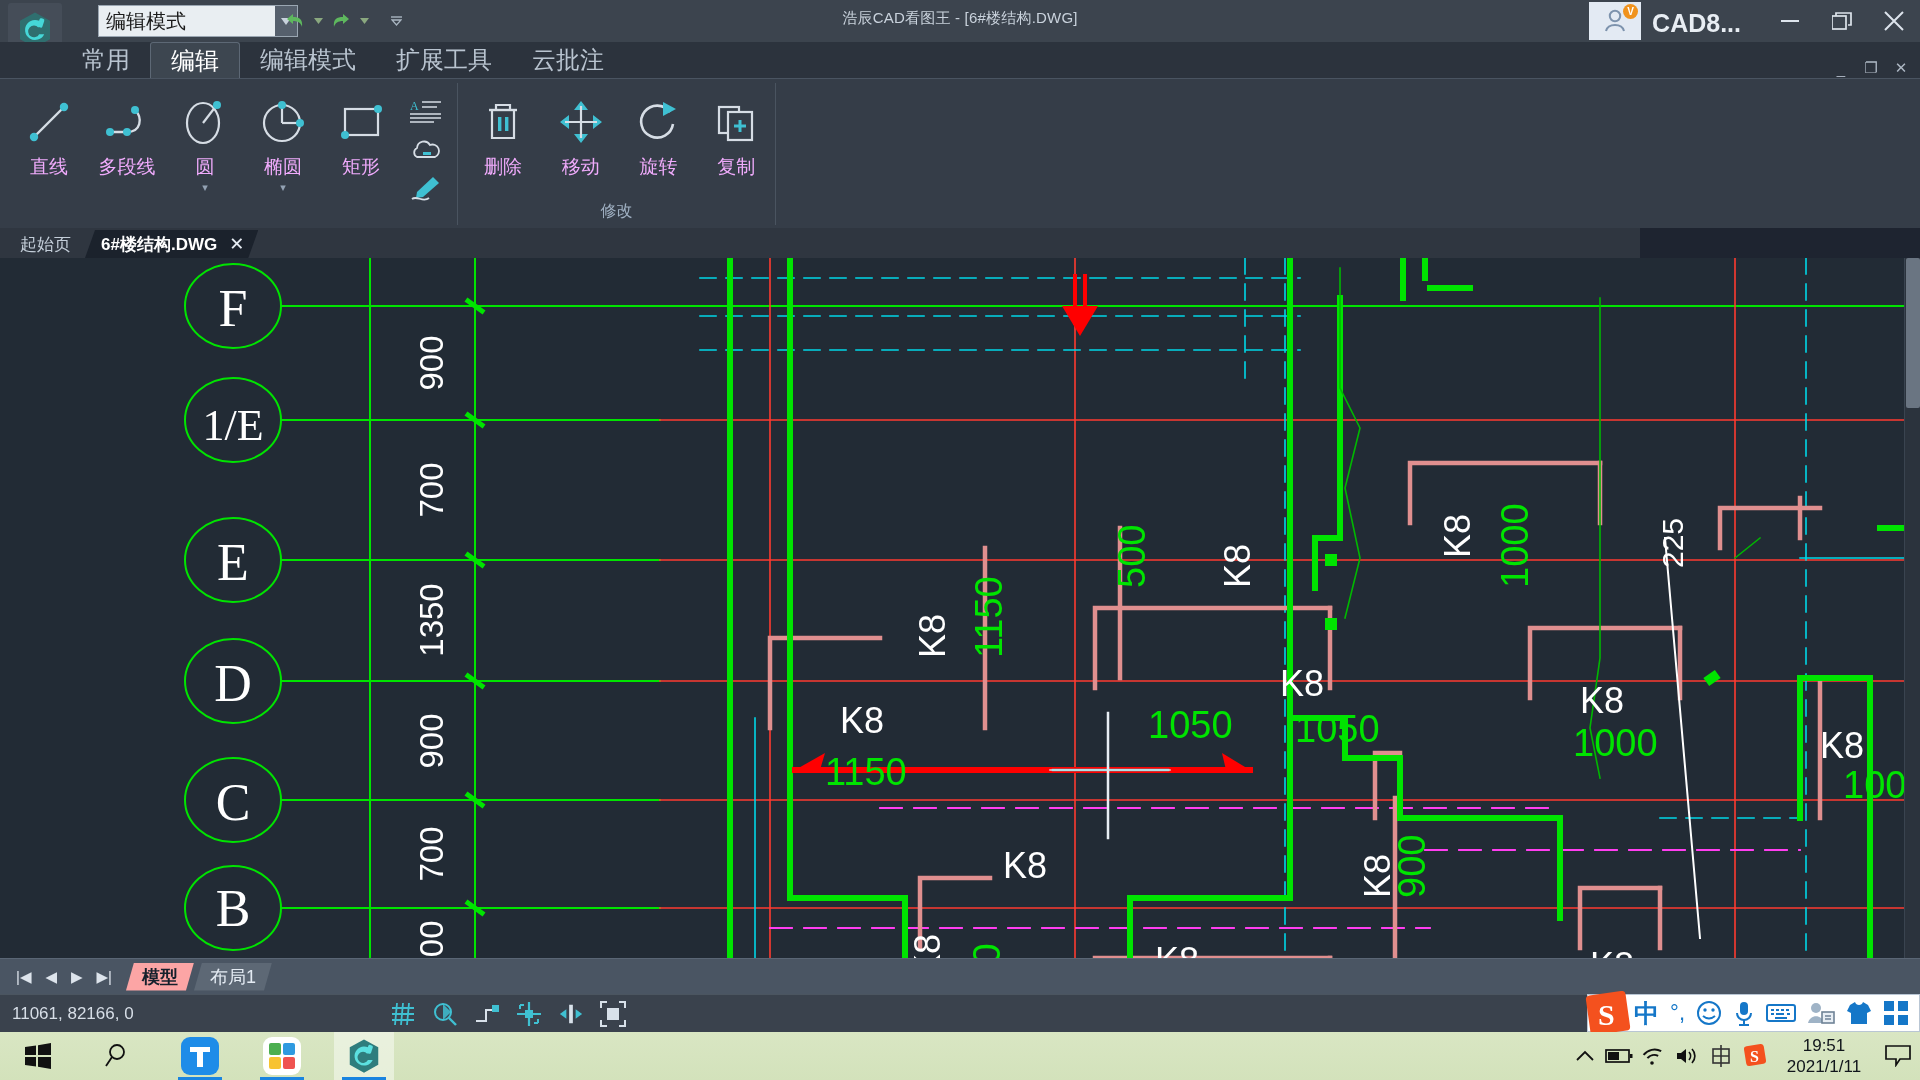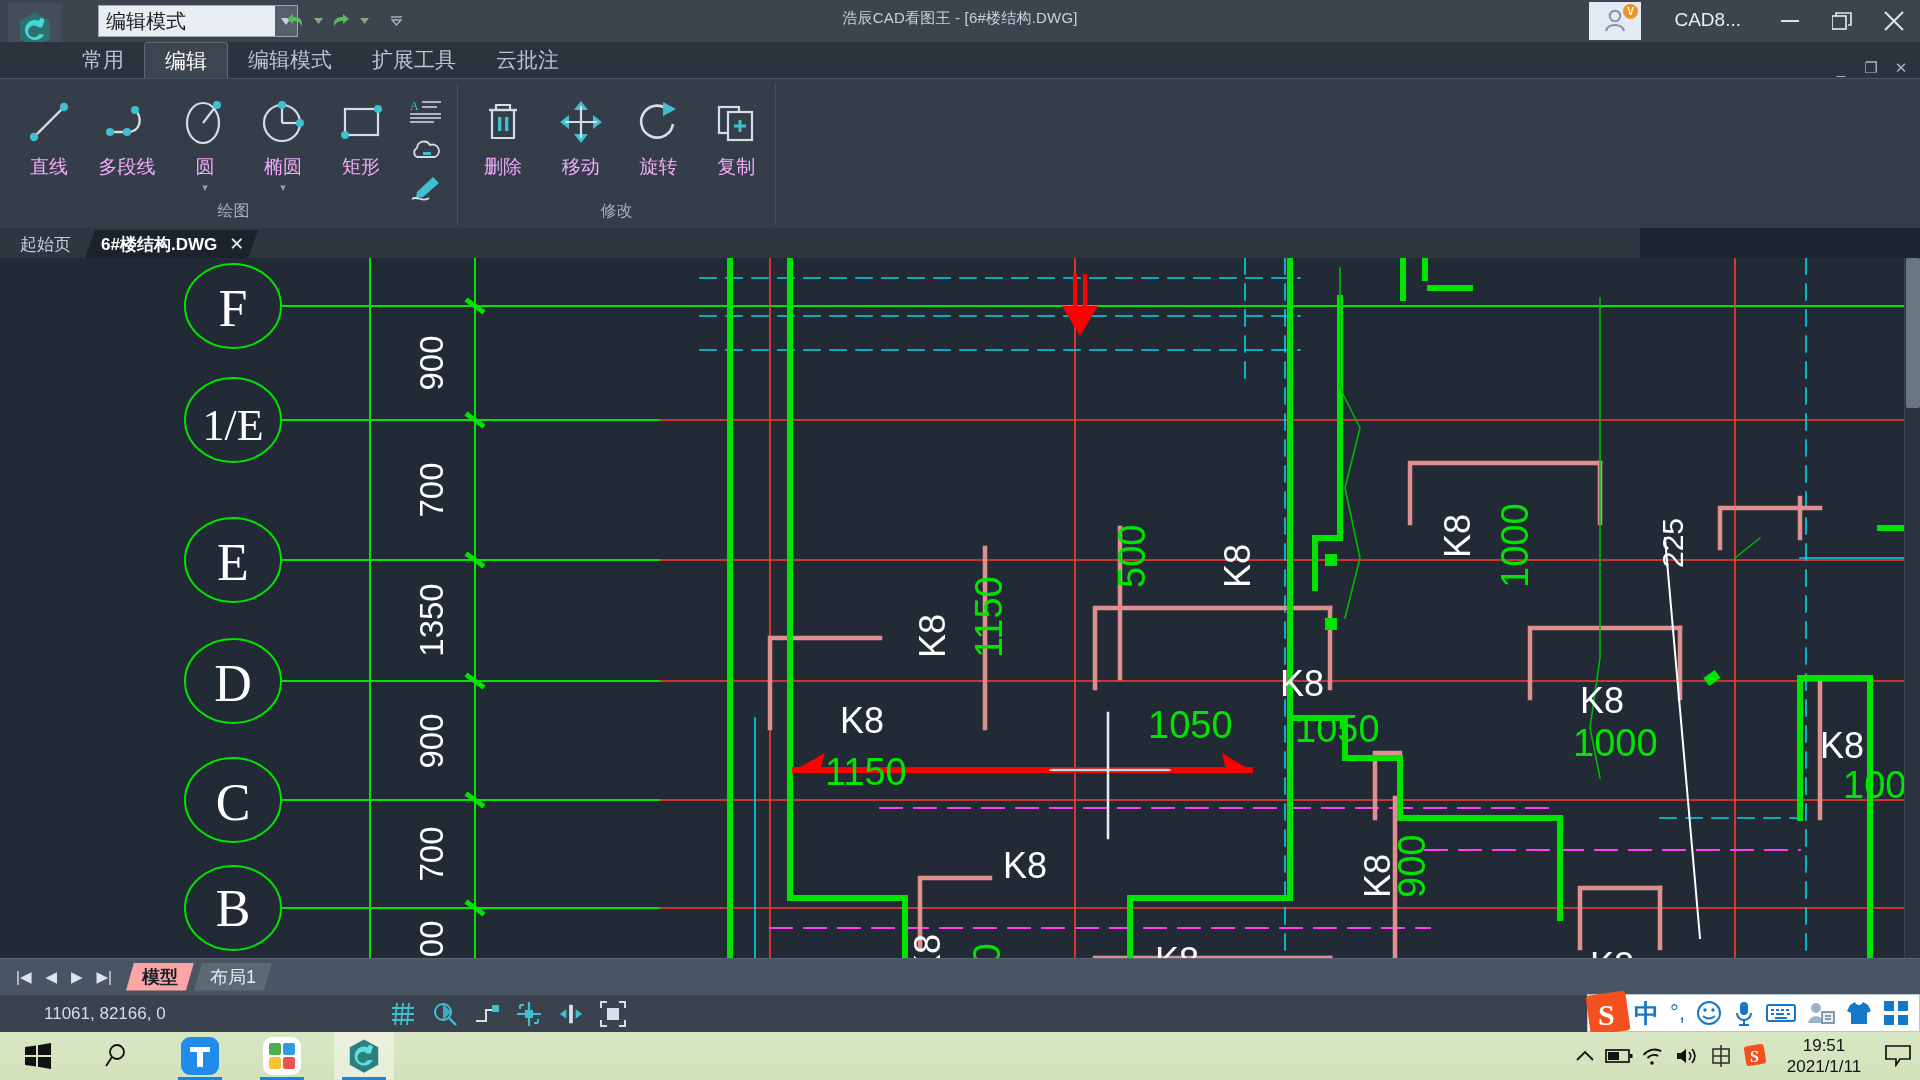--- a/index.html
+++ b/index.html
@@ -47,38 +47,38 @@
   .user-chip {
     position: absolute; right: 279px; top: 2px; width: 52px; height: 38px;
     background: #e3eaf3; display: flex; align-items: center; justify-content: center;
   }
   .v-badge {
     position: absolute; right: 3px; top: 2px; width: 15px; height: 15px; border-radius: 50%;
     background: #f0931e; color: #fff; font-size: 10px; font-weight: bold;
     display: flex; align-items: center; justify-content: center;
   }
   .user-name {
-    position: absolute; right: 179px; top: 9px; color: #e8edf3; font-size: 19px; font-weight: normal;
+    position: absolute; right: 179px; top: 9px; color: #e8edf3; font-size: 25px; font-weight: bold;
   }
   .wbtn {
     position: absolute; top: 0; width: 52px; height: 42px;
     display: flex; align-items: center; justify-content: center; color: #dde4ec;
   }
 
   
   .ribbon {
     position: absolute; top: 42px; left: 0; width: 1920px; height: 186px;
     background: #2c333d;
   }
   .tabstrip {
     position: absolute; top: 0; left: 62px; height: 36px; display: flex; align-items: stretch;
   }
   .rtab {
     padding: 0 20px; display: flex; align-items: center; justify-content: center;
-    color: #b9c4d0; font-size: 21px; white-space: nowrap;
+    color: #b9c4d0; font-size: 24px; white-space: nowrap;
   }
   .rtab.active {
     background: #3d4650; color: #ffffff; border: 1px solid #5d6875; border-bottom: none;
     border-radius: 3px 3px 0 0;
     text-align: center;
   }
   .ribbon-body {
     position: absolute; top: 36px; left: 0; width: 1920px; height: 150px;
     background: #353d48; border-top: 1px solid #4a5461;
   }
@@ -143,21 +143,21 @@
     height: 28px; padding: 0 16px; display: flex; align-items: center;
     color: #e4ebf3; font-size: 18px; white-space: nowrap;
     clip-path: polygon(8px 0, 100% 0, calc(100% - 8px) 100%, 0 100%);
   }
   .mtab.active { background: #fca5a5; color: #15202c; font-weight: bold; }
   .mtab.inactive { background: #5d6875; }
 
   
   .statusbar {
     position: absolute; top: 994px; left: 0; width: 1722px; height: 38px;
-    background: #3a424d; display: flex; align-items: center; border-top: 1px solid #4b5560; padding-left: 32px;
+    background: #3a424d; display: flex; align-items: center; border-top: 1px solid #4b5560;
   }
   .coords { color: #d7dee7; font-size: 17px; padding-left: 12px; }
   .status-icons { position: absolute; left: 390px; display: flex; align-items: center; gap: 16px; }
   .sicon { width: 26px; height: 26px; display: flex; align-items: center; justify-content: center; cursor: pointer; }
   .ime-bar {
     position: absolute; right: 0; top: 994px; height: 38px; background: #ffffff;
     display: flex; align-items: center; gap: 11px; padding: 0 10px 0 46px;
     border: 1px solid #b9c6d4;
   }
   .ime-ic { display: flex; align-items: center; justify-content: center; color: #1577c8; }
@@ -351,21 +351,20 @@
               </svg>
           </span>
           <span class="minitool">
             <svg width="34" height="26" viewBox="0 0 34 26">
                 <path d="M24 2 L30 8 L14 22 L7 23 L8 17 Z" fill="#3fc0d2"></path>
                 <path d="M3 24 C8 20 14 28 20 23" fill="none" stroke="#d6dde5" stroke-width="1.8"></path>
               </svg>
           </span>
         </div>
       </div>
-      <div class="panel-title">绘图</div>
     </div>
 
     <div class="panel" style="left:458px; width:318px;">
       <div class="tools" style="padding-left:6px">
         <div class="tool">
           <span class="ic">
             <svg width="52" height="52" viewBox="0 0 52 52">
                 <path d="M12 14 L40 14" stroke="#d6dde5" stroke-width="2.4"></path>
                 <path d="M19 14 L19 9 L33 9 L33 14" fill="none" stroke="#d6dde5" stroke-width="2.2"></path>
                 <path d="M15 14 L15 42 L37 42 L37 14" fill="none" stroke="#d6dde5" stroke-width="2.2"></path>

